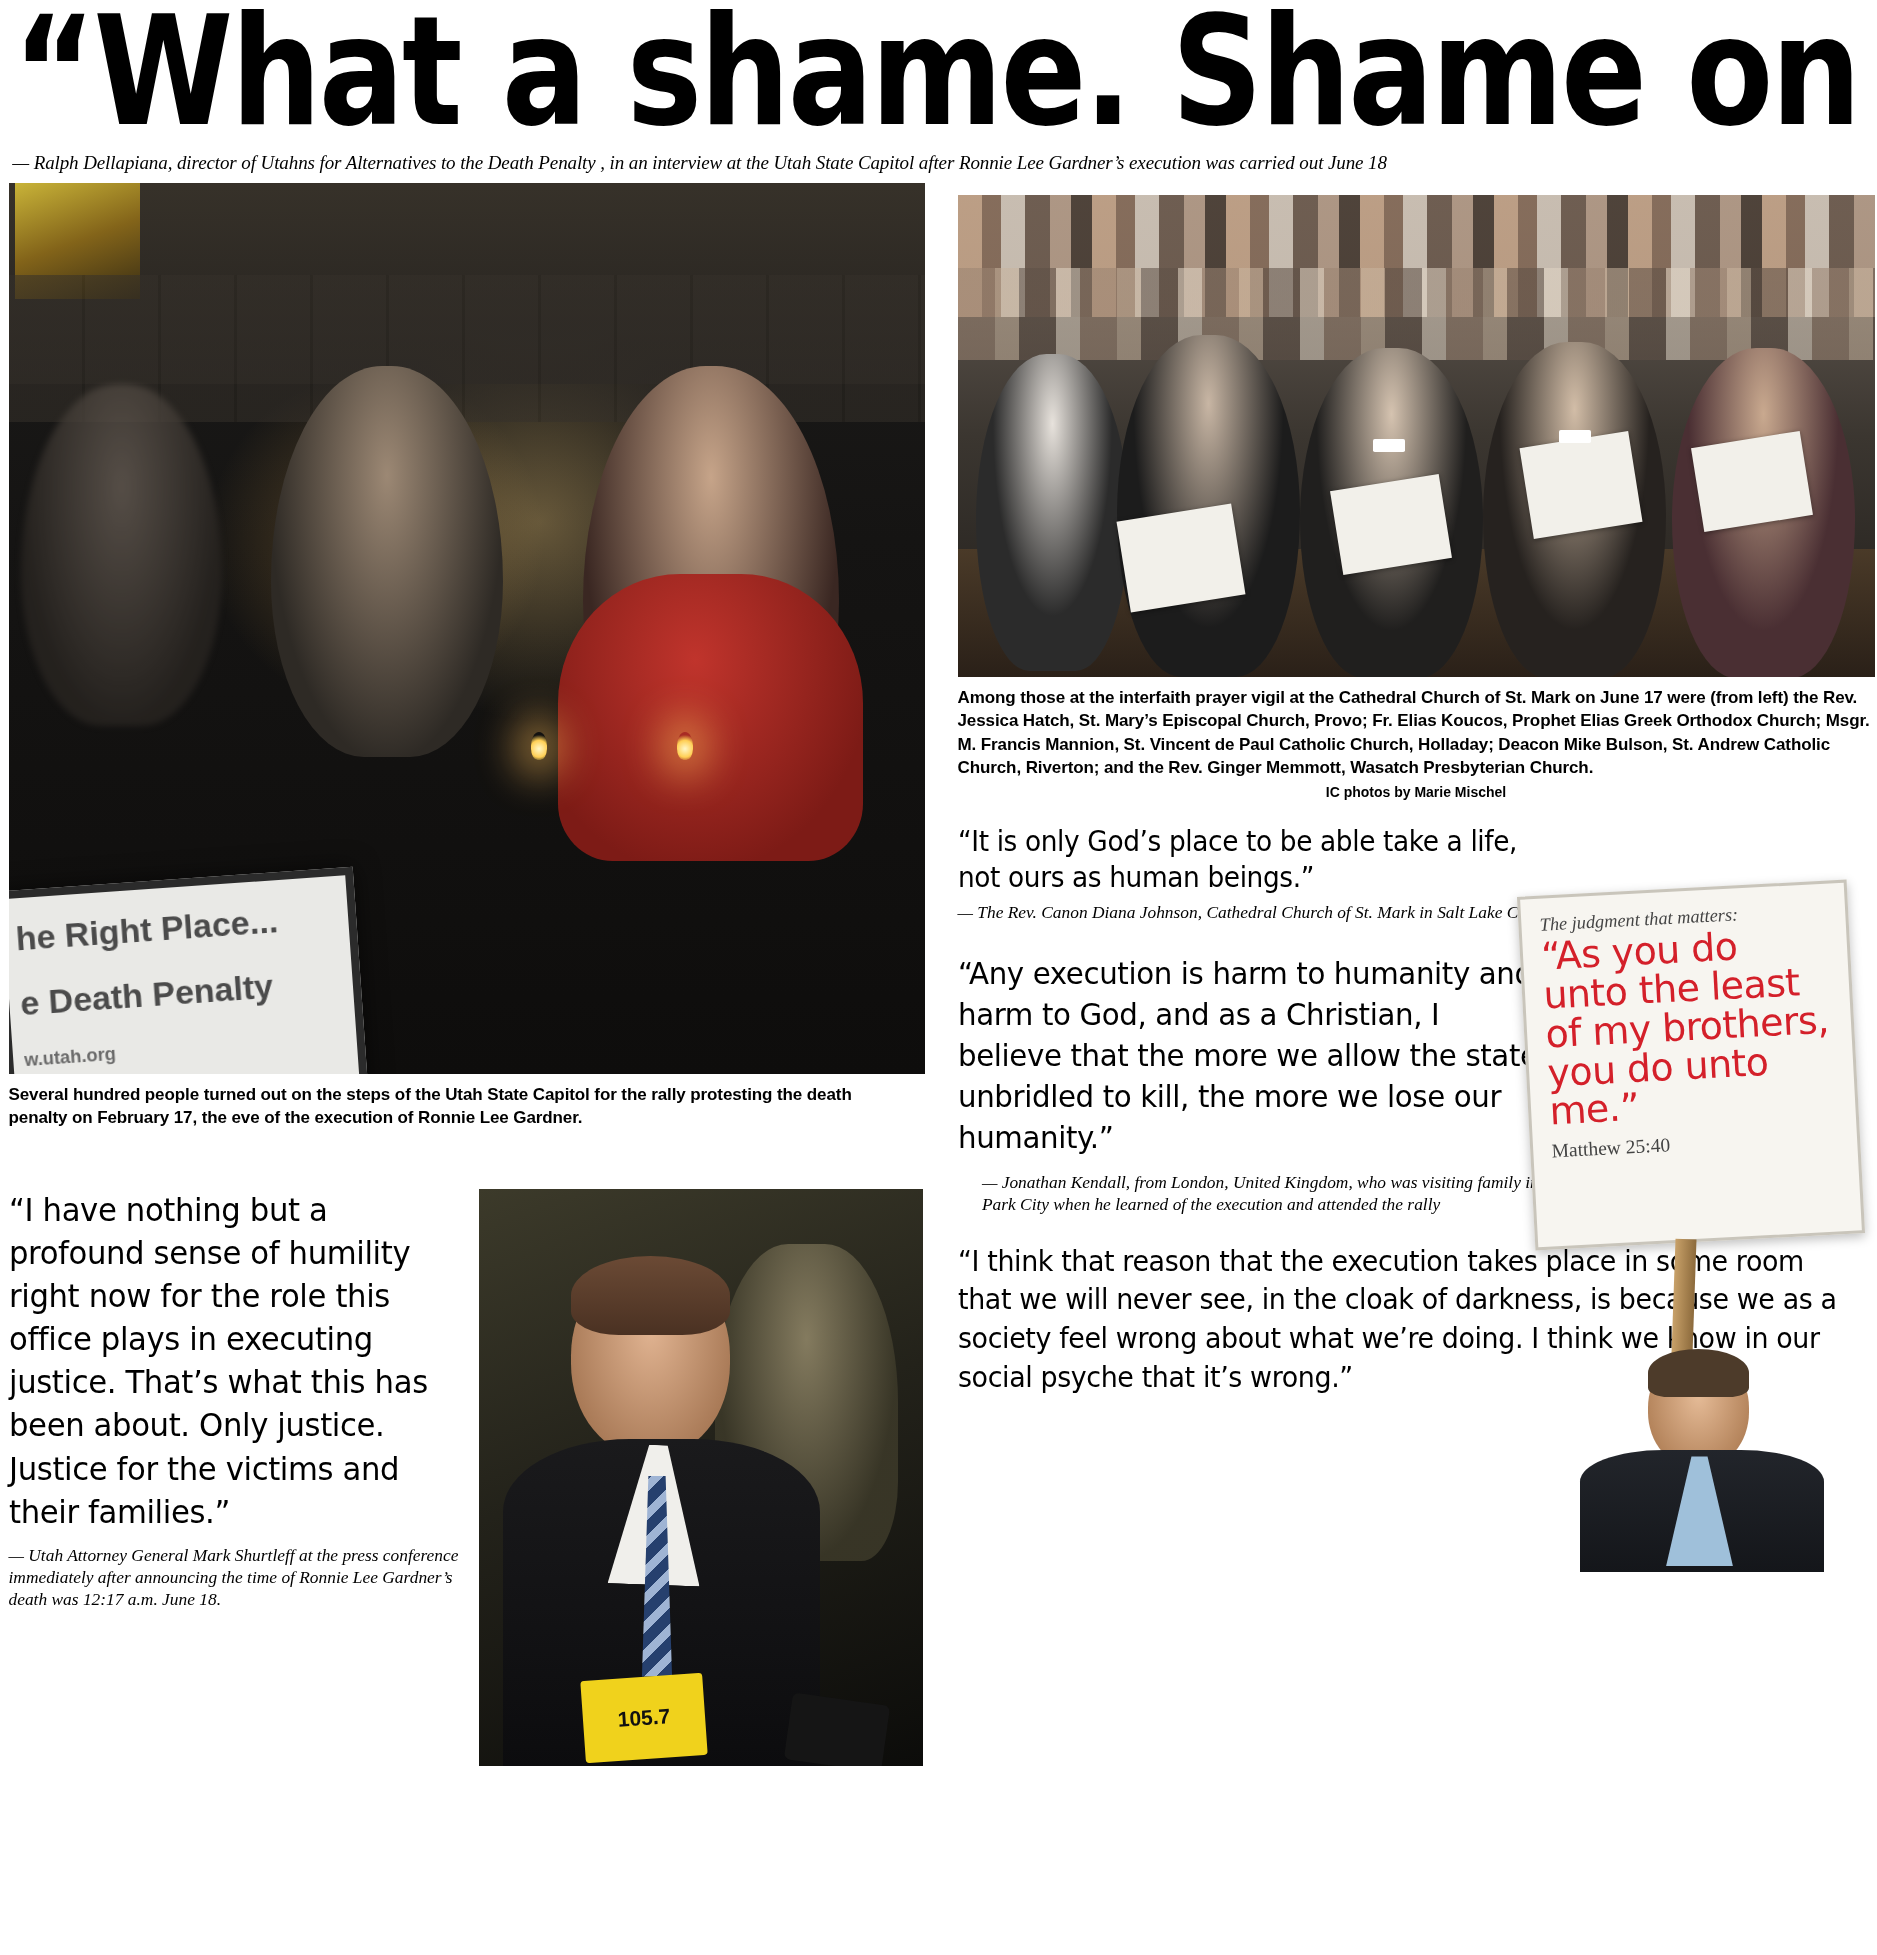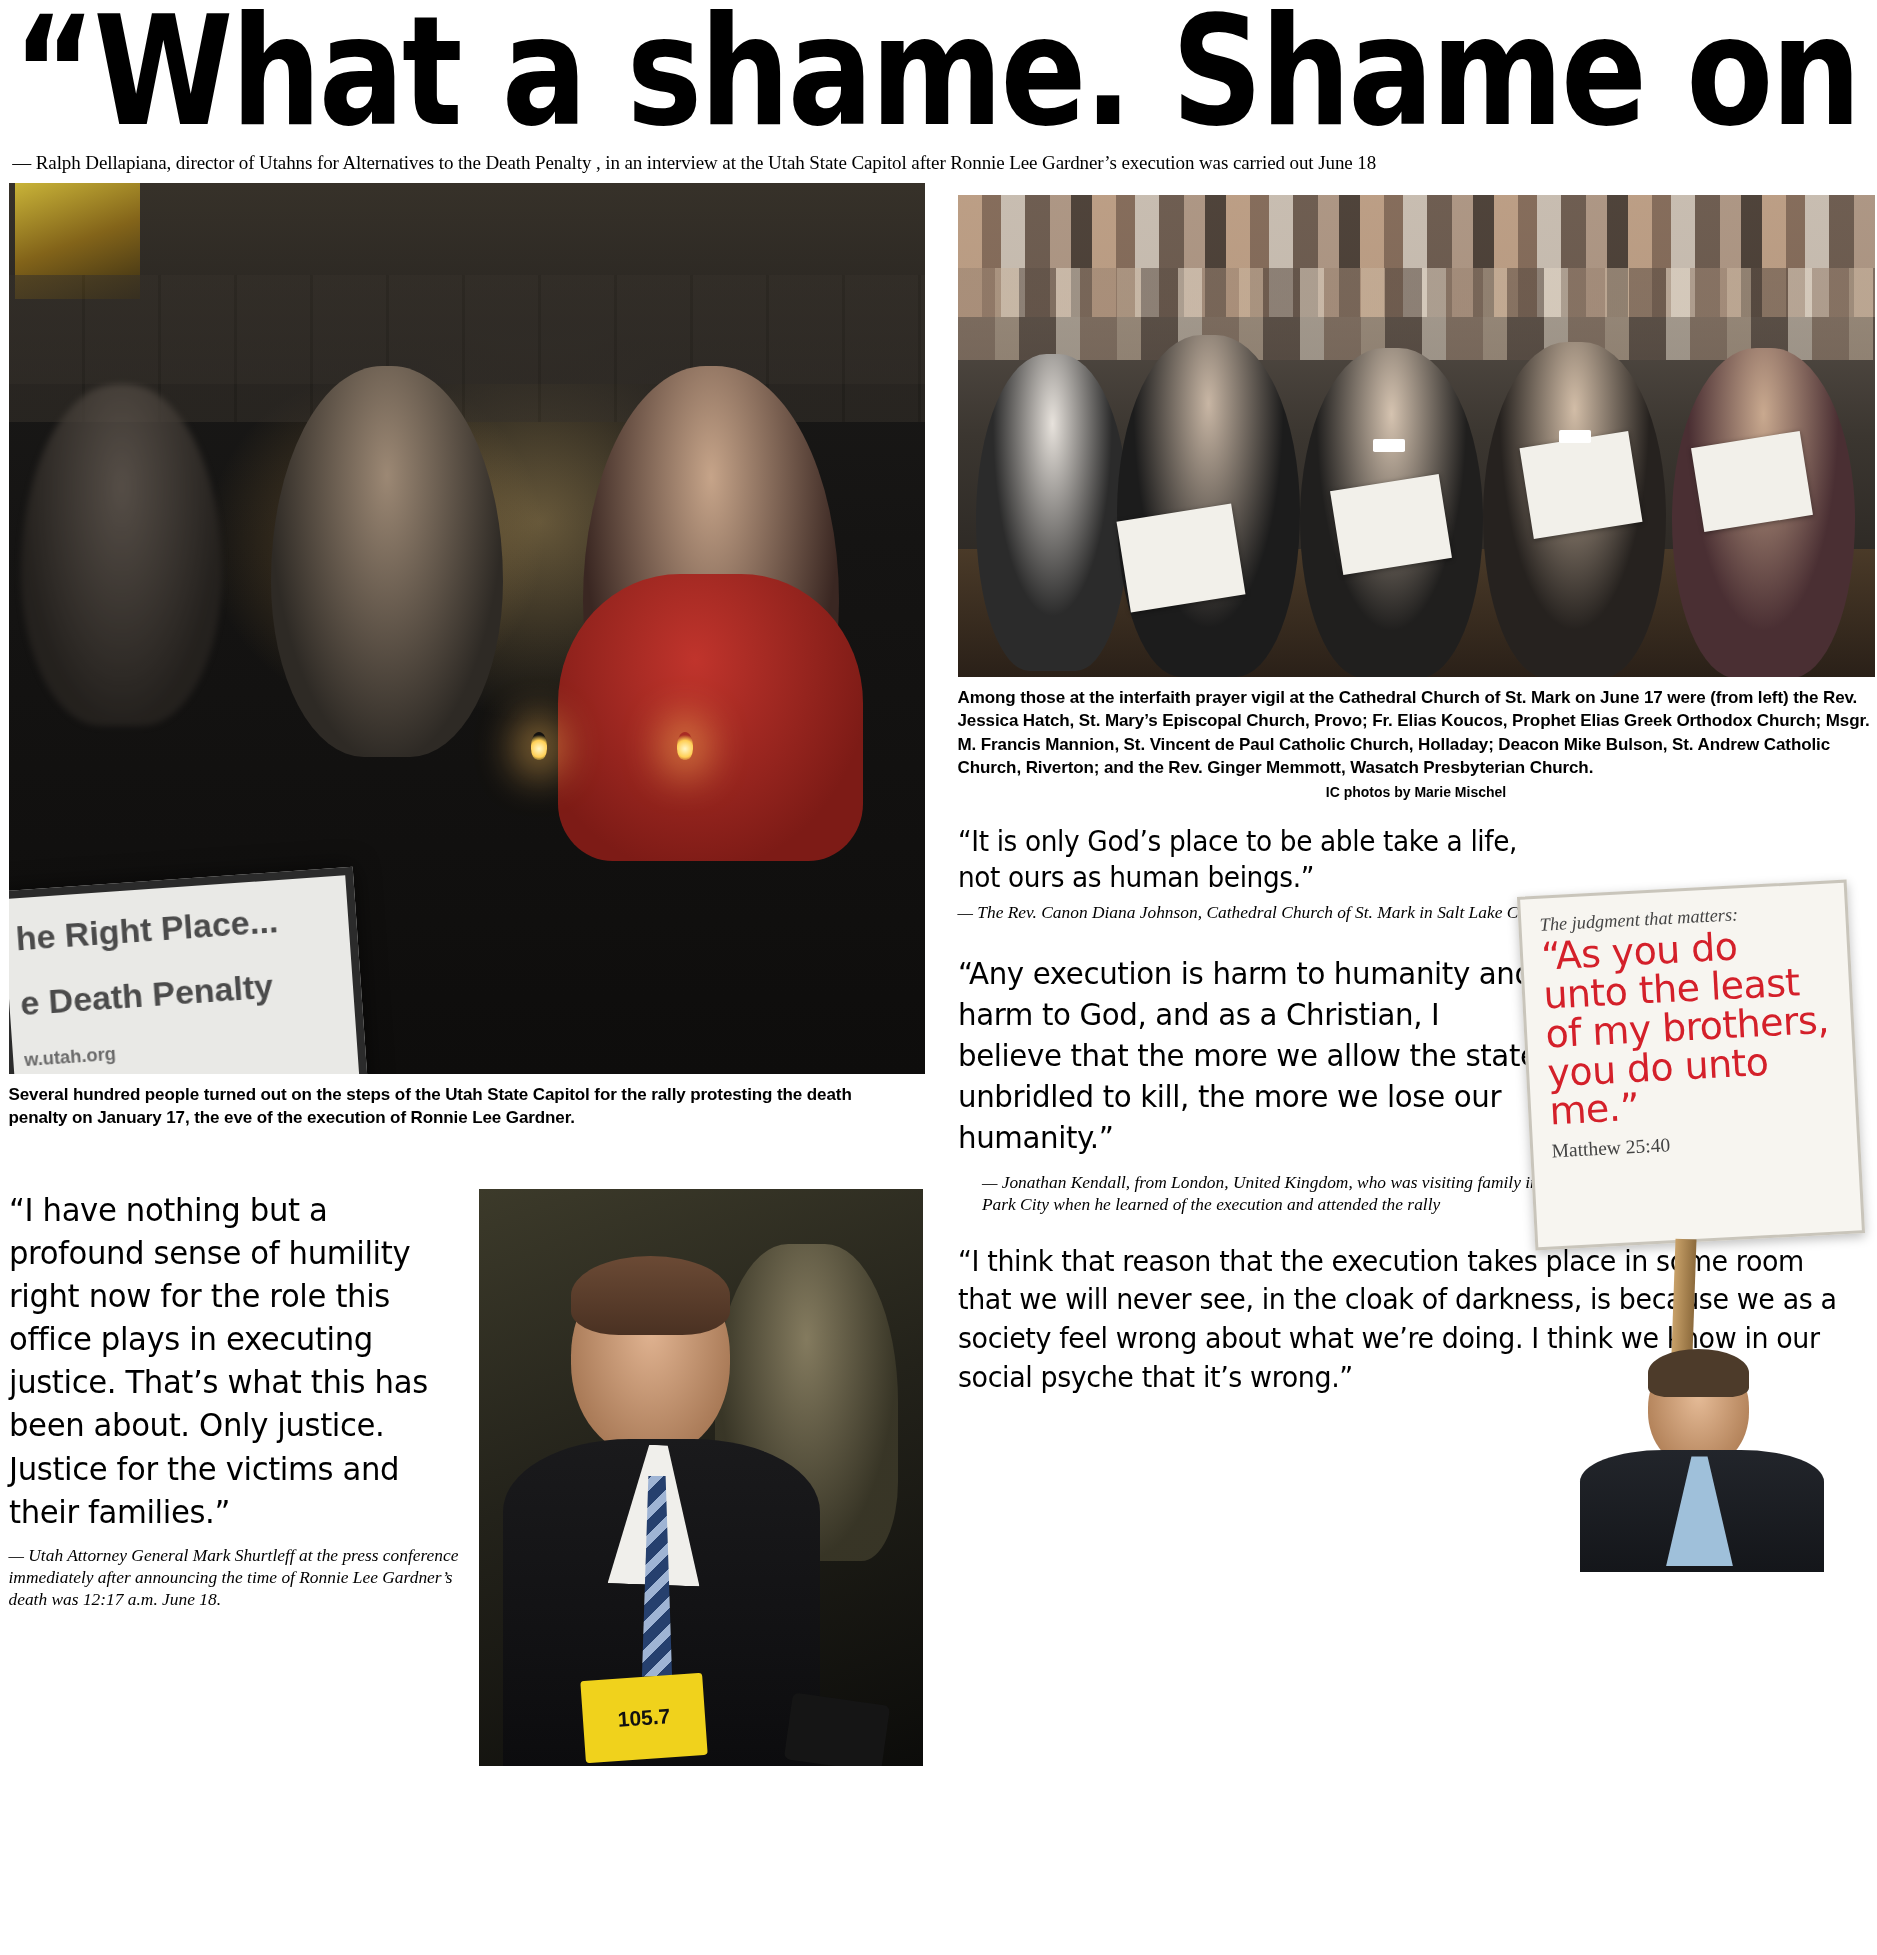--- a/index.html
+++ b/index.html
@@ -30,20 +30,21 @@
     line-height: 0.92;
     letter-spacing: -2.4px;
     white-space: nowrap;
     margin: 2.4px 0 0 0;
     transform: scaleY(1.18) scaleX(0.99);
     transform-origin: left top;
     padding-left: 3.7px;
   }
   .subhead {
     font-family: "Liberation Serif", serif;
+    font-style: italic;
     font-size: 19px;
     line-height: 1.1;
     margin-top: 33px;
     padding-left: 3.7px;
     letter-spacing: -0.1px;
   }
 
   
   .main-grid {
     position: relative;
@@ -365,21 +366,21 @@
         <div class="pv-red"></div>
         <div class="pv-flame1"></div>
         <div class="pv-flame2"></div>
         <div class="pv-sign">
           <span>he Right Place...</span>
           <span>e Death Penalty</span>
           <span class="small">w.utah.org</span>
         </div>
       </div>
 
-      <div class="cap" style="width:903px;">Several hundred people turned out on the steps of the Utah State Capitol for the rally protesting the death penalty on January 17, the eve of the execution of Ronnie Lee Gardner.</div>
+      <div class="cap" style="width:903px;">Several hundred people turned out on the steps of the Utah State Capitol for the rally protesting the death penalty on February 17, the eve of the execution of Ronnie Lee Gardner.</div>
 
       <div style="position:relative; margin-top:59px; height:610px;">
 
         <div class="quote-display q-left">“I have nothing but a profound sense of humility right now for the role this office plays in executing justice. That’s what this has been about. Only justice. Justice for the victims and their families.”</div>
         <div class="attrib q-left-attrib">— Utah Attorney General Mark Shurtleff at the press conference immediately after announcing the time of Ronnie Lee Gardner’s death  was 12:17 a.m. June 18.</div>
 
         <div class="photo photo-shurtleff">
           <div class="ps-portrait"></div>
           <div class="ps-head"></div>
           <div class="ps-hair"></div>

